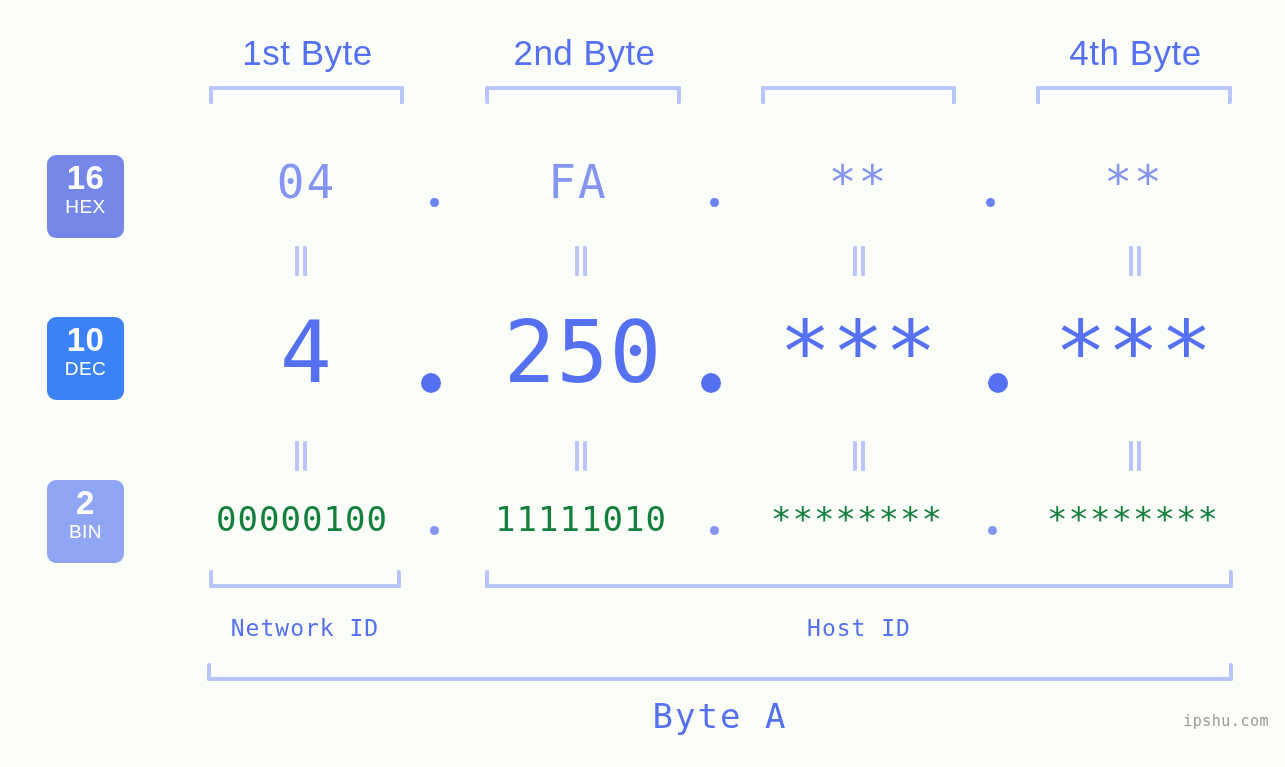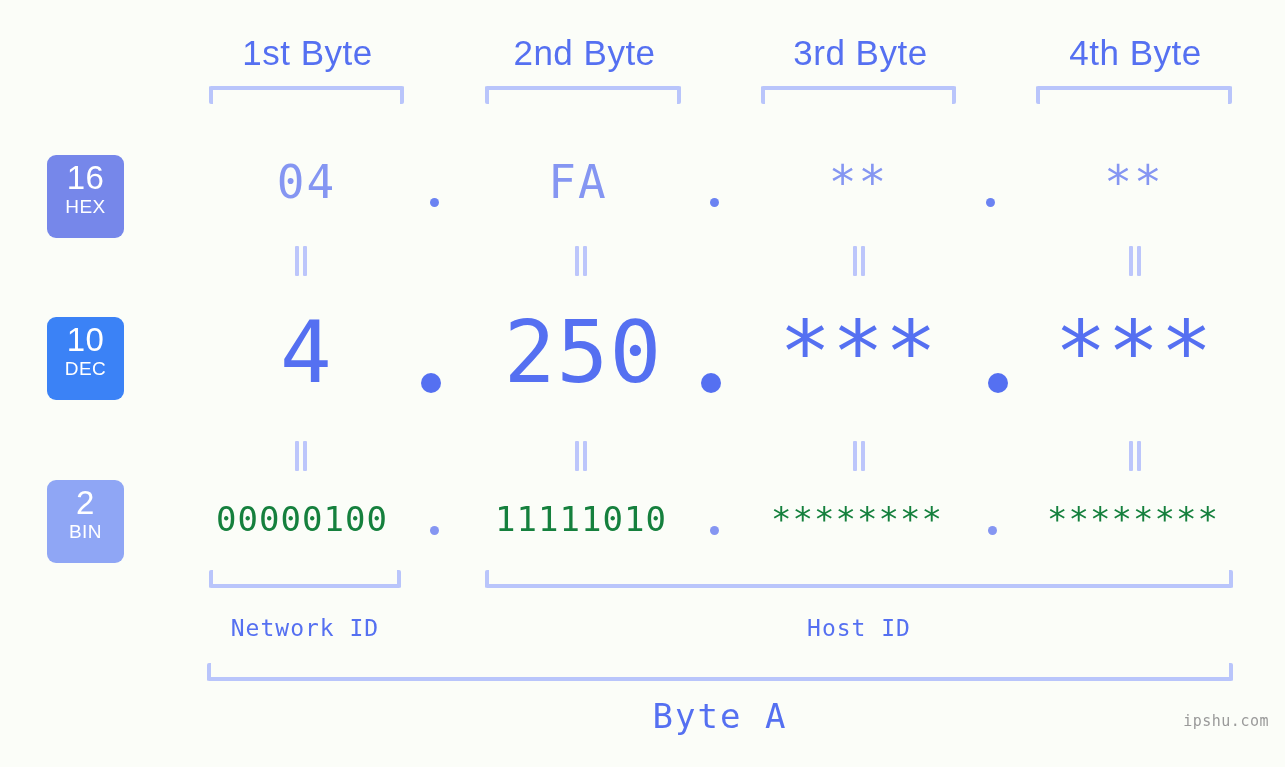--- a/index.html
+++ b/index.html
@@ -65,21 +65,21 @@
     border-radius: 9px;
     color: #ffffff;
     text-align: center;
     box-sizing: border-box;
     font-family: "Liberation Sans", sans-serif;
   }
   .badge .num {
     display: block;
     font-size: 33px;
     line-height: 36px;
-    font-weight: 400;
+    font-weight: 700;
     padding-top: 5px;
     letter-spacing: 0.5px;
   }
   .badge .nm {
     display: block;
     font-size: 19px;
     line-height: 22px;
     padding-bottom: 6px;
     letter-spacing: 0.5px;
   }
@@ -181,21 +181,20 @@
     letter-spacing: 0.5px;
   }
 </style>
 </head>
 <body>
 
 <div id="stage">
 
   <div class="byte-label" style="left:195px; width:225px;">1st Byte</div>
   <div class="byte-label" style="left:472px; width:225px;">2nd Byte</div>
-  <div class="byte-label" style="left:748px; width:225px;">3rd Byte</div>
   <div class="byte-label" style="left:1023px; width:225px;">4th Byte</div>
 
   <div class="bracket-top" style="left:209px; top:86px; width:195px;"></div>
   <div class="bracket-top" style="left:485px; top:86px; width:196px;"></div>
   <div class="bracket-top" style="left:761px; top:86px; width:195px;"></div>
   <div class="bracket-top" style="left:1036px; top:86px; width:196px;"></div>
 
   <div class="badge" id="badge-hex">
     <span class="num">16</span>
     <span class="nm">HEX</span>

